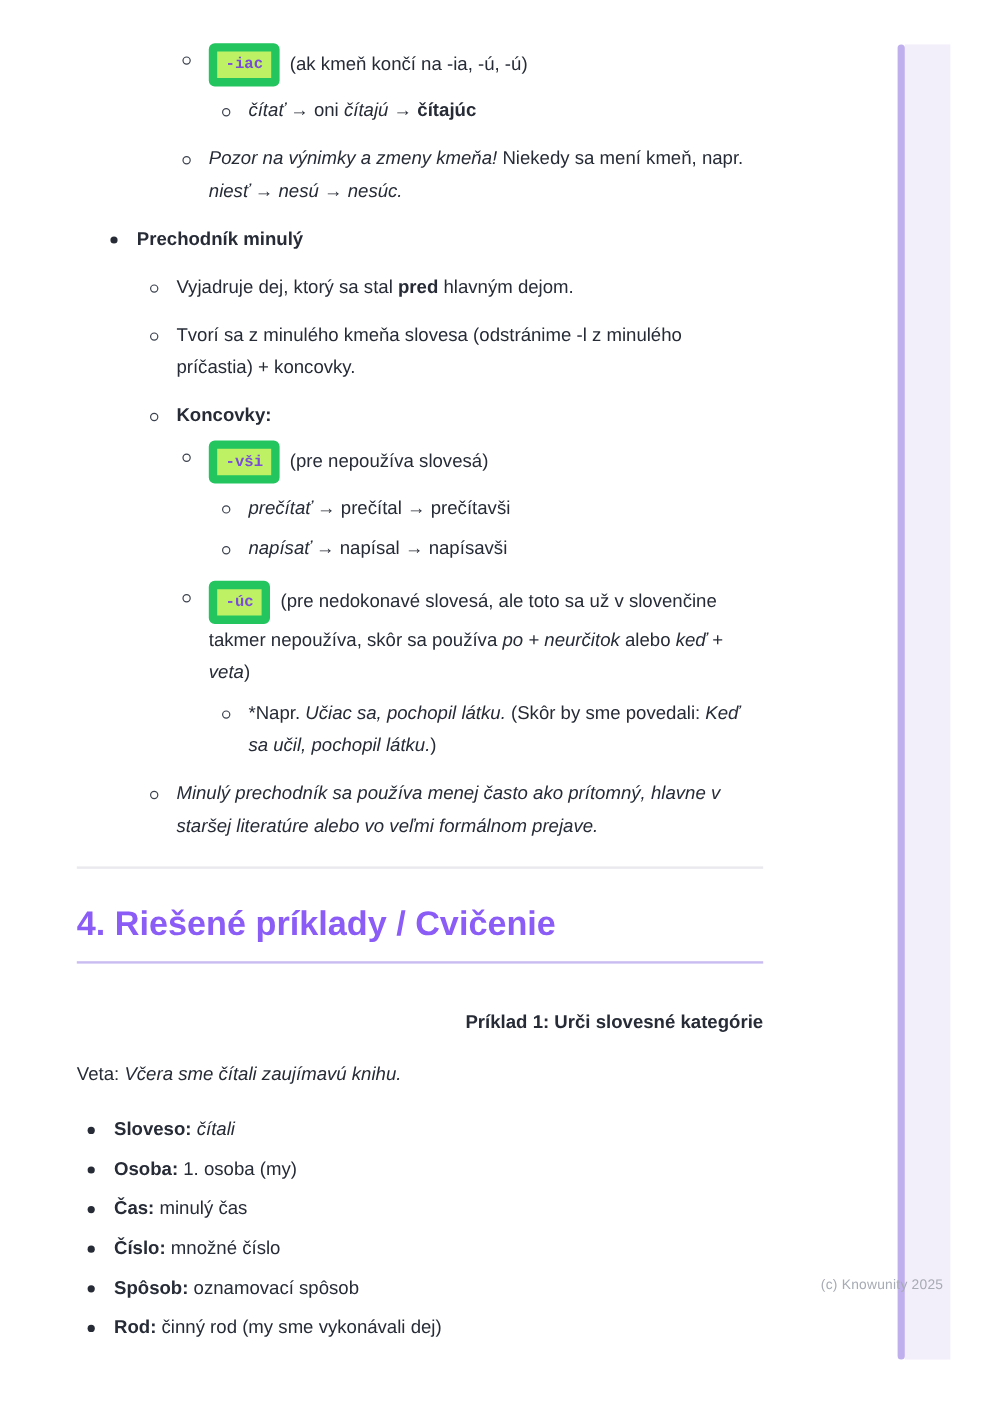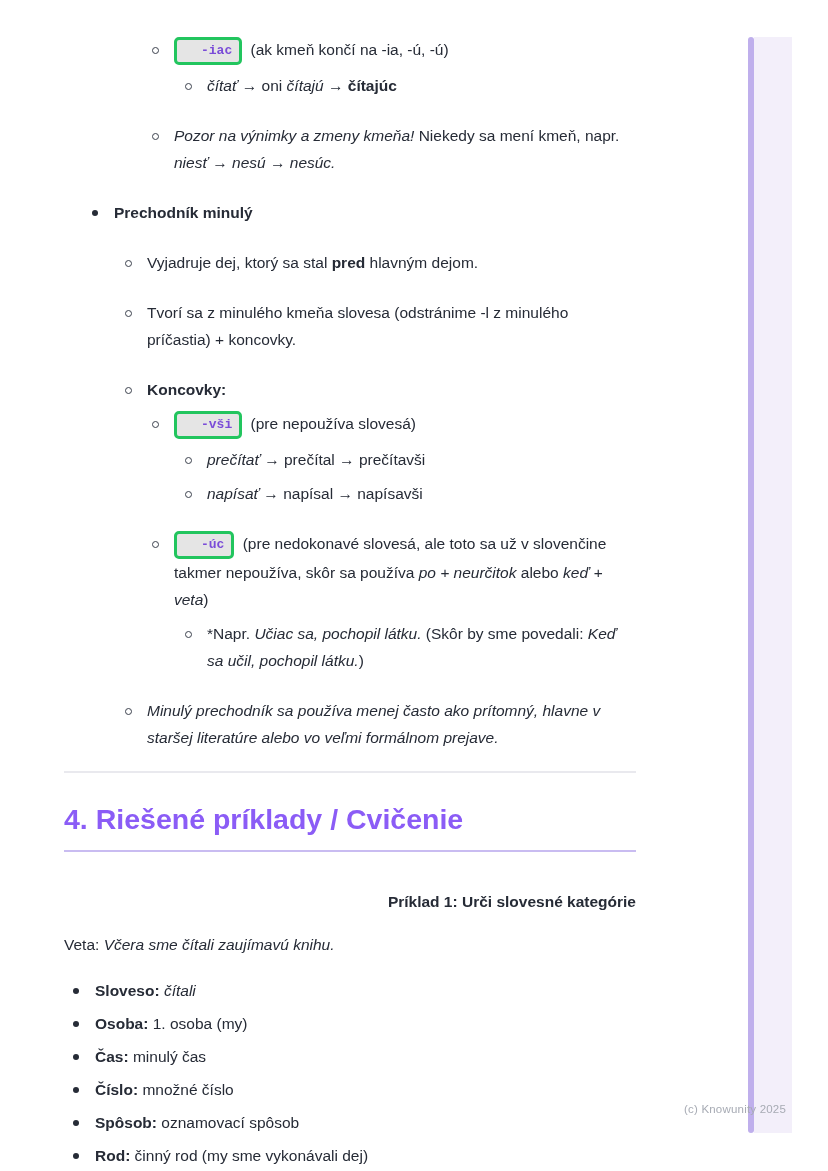--- a/index.html
+++ b/index.html
@@ -8,39 +8,39 @@
     background:#ffffff;
     font-family:"Liberation Sans",sans-serif;
     color:#262b36;
   }
   .content{
     position:absolute;left:64px;top:36px;width:572px;
     font-size:15.5px;line-height:27px;
   }
   
   .row{position:relative;margin-bottom:7px;}
-  .row.gap{margin-top:23px;}
+  .row.gap{margin-top:13px;}
   .d0{padding-left:31px}.d0>.marker{left:9px}
   .d1{padding-left:50px}.d1>.marker{left:28px}
   .d2{padding-left:83px}.d2>.marker{left:61px}
   .d3{padding-left:110px}.d3>.marker{left:88px}
   .d4{padding-left:143px}.d4>.marker{left:121px}
   .marker{
     position:absolute;top:10.5px;width:6px;height:6px;border-radius:50%;
   }
   .marker.disc{background:#262b36;}
   .marker.circle{border:1.5px solid #3c424e;width:5px;height:5px;background:transparent;}
   .i{font-style:italic;}
   .b{font-weight:bold;}
   .chip{
     display:inline-block;
     font-family:"Liberation Mono","DejaVu Sans Mono",monospace;
     font-size:13px;font-weight:bold;color:#7a4cd8;
-    background:#e5e5e5;border:3px solid #22c55e;border-radius:5px;
-    padding:0px 7px 1px 24px;line-height:21px;
+    background:#bef264;border:7px solid #22c55e;border-radius:5px;
+    padding:0px 7px 1px 7px;line-height:21px;
     margin-right:4px;vertical-align:1px;
   }
   .divider{
     border:none;border-top:2px solid #e9e9ee;
     margin:20px 0 0 0;
   }
   .heading{
     margin:28px 0 0 0;
     font-size:28.5px;line-height:36px;font-weight:bold;
     color:#8b5cf6;
@@ -54,21 +54,21 @@
   .list-bottom .row{margin-bottom:6px;}
   .side-panel{
     position:absolute;left:754px;top:37px;width:38px;height:1096px;
     background:#f3effa;
   }
   .side-scrollbar{
     position:absolute;left:748px;top:37px;width:6px;height:1096px;
     background:#bfafec;border-radius:3px;
   }
   .footer{
-    position:absolute;left:684px;top:1102px;
+    position:absolute;left:684px;top:1064px;
     font-size:11.5px;line-height:14px;color:#a7abb4;letter-spacing:0.2px;
     z-index:5;
   }
 </style>
 </head>
 <body>
 
 <div class="page">
   <div class="content">
     <div id="blocks-top">

